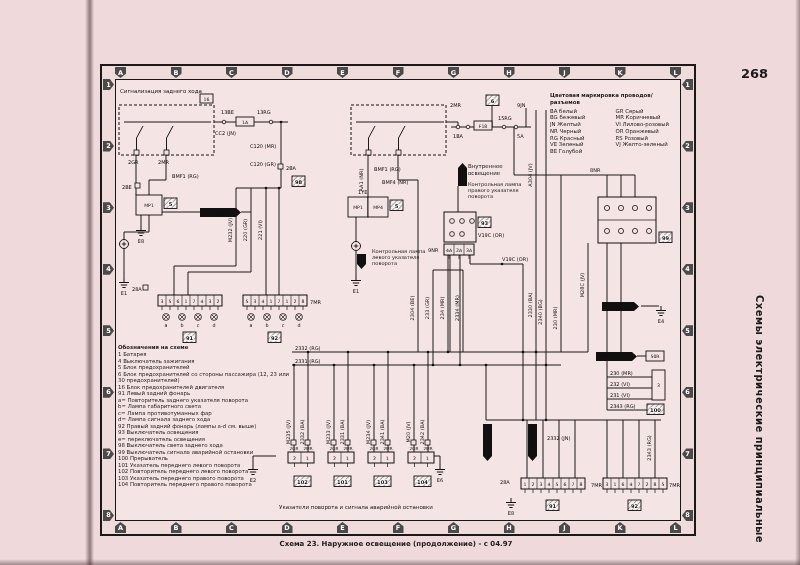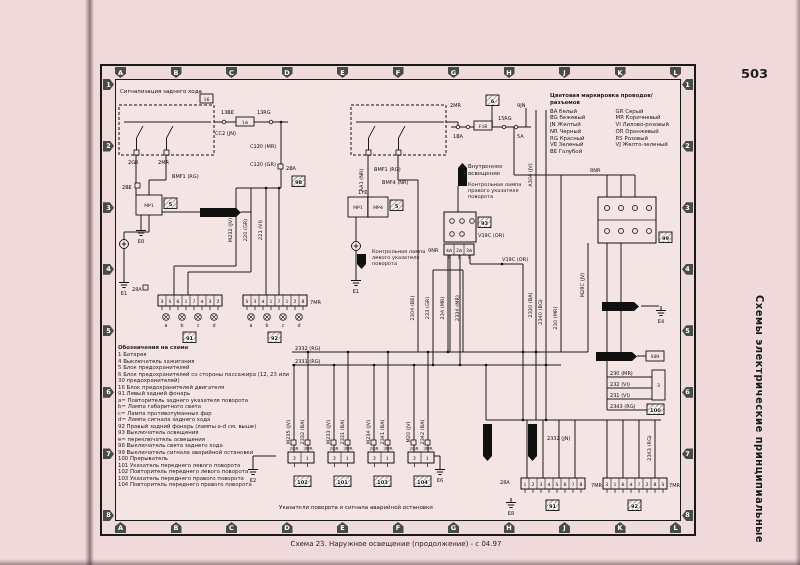--- a/index.html
+++ b/index.html
@@ -21,21 +21,21 @@
   #dg{position:absolute;left:13px;top:13px;width:564px;height:440px;border:1px solid #181818;background:#f5e4e4;overflow:hidden;}
   #wiring{position:absolute;left:0;top:0;}
   #wiring text{fill:#101010;font-family:"DejaVu Sans",sans-serif;}
   .ann{position:absolute;font-size:5.5px;line-height:1.2;color:#141414;}
   .legend{position:absolute;left:434px;top:12px;width:126px;font-size:5.4px;line-height:1.25;}
   .legend .t{font-weight:bold;margin-bottom:2px;}
   .legend .cols{display:flex;gap:5px;}
   .legend .cols>div{flex:1;}
   .key{position:absolute;left:2px;top:264px;width:176px;font-size:5.4px;line-height:1.2;}
   .key .t{font-weight:bold;margin-bottom:1px;}
-  #caption{position:absolute;left:100px;top:540px;width:592px;text-align:center;font-size:7px;font-weight:normal;}
+  #caption{position:absolute;left:100px;top:540px;width:592px;text-align:center;font-size:7px;font-weight:bold;}
   #pageno{position:absolute;left:741px;top:66px;font-size:13px;font-weight:bold;}
   #sidetitle{position:absolute;left:754px;top:295px;height:250px;writing-mode:vertical-rl;font-size:10px;font-weight:bold;letter-spacing:.5px;}
 </style>
 </head>
 <body>
 
 <div id="page">
   <div class="fold"></div>
 
   <div id="frame">
@@ -661,18 +661,18 @@
             <div class="key-item">101 Указатель переднего левого поворота</div>
             <div class="key-item">102 Повторитель переднего левого поворота</div>
             <div class="key-item">103 Указатель переднего правого поворота</div>
             <div class="key-item">104 Повторитель переднего правого поворота</div>
           </div>
       </div>
     </div>
   </div>
 
   <div id="caption">Схема 23. Наружное освещение (продолжение) - с 04.97</div>
-  <div id="pageno">503</div>
+  <div id="pageno">268</div>
   <div id="sidetitle">Схемы электрические принципиальные</div>
 
   <div class="edge-b"></div>
   <div class="edge-r"></div>
 </div>
 
 </body></html>

